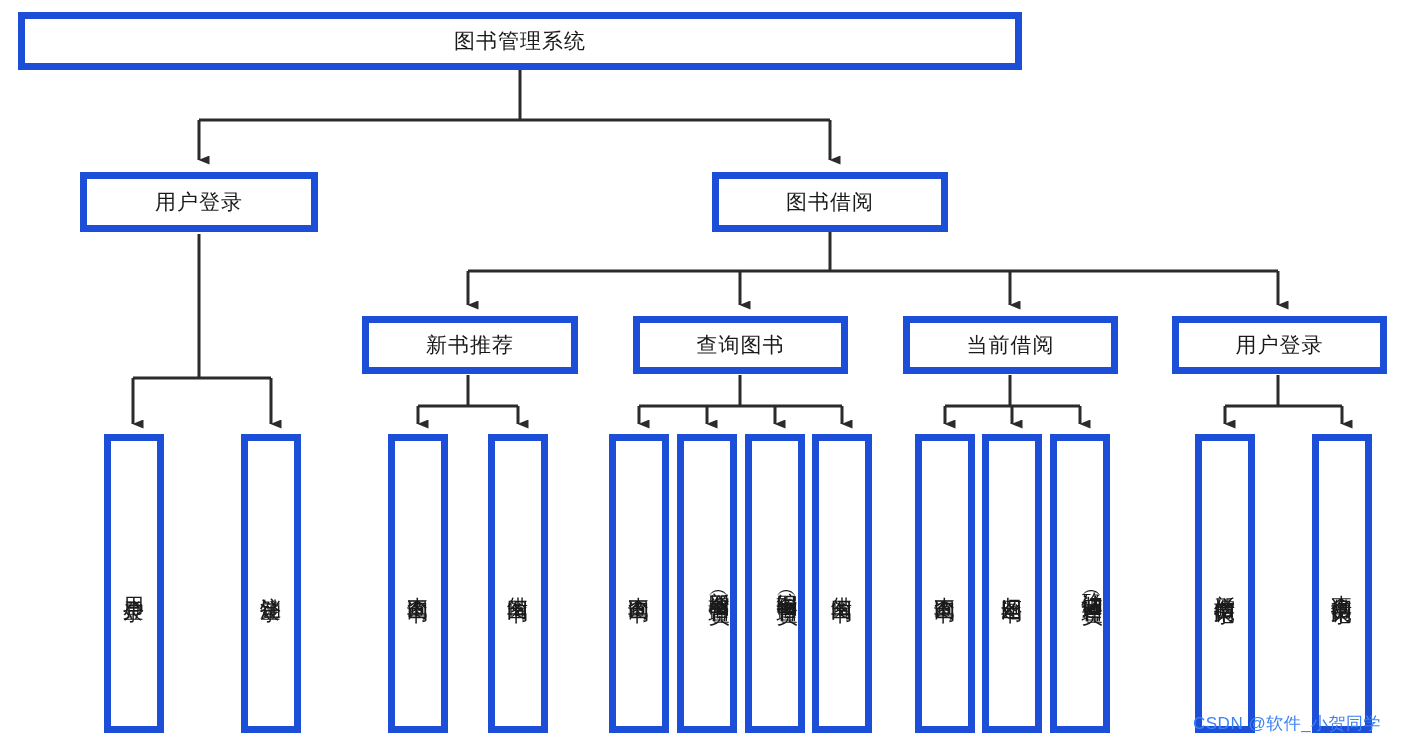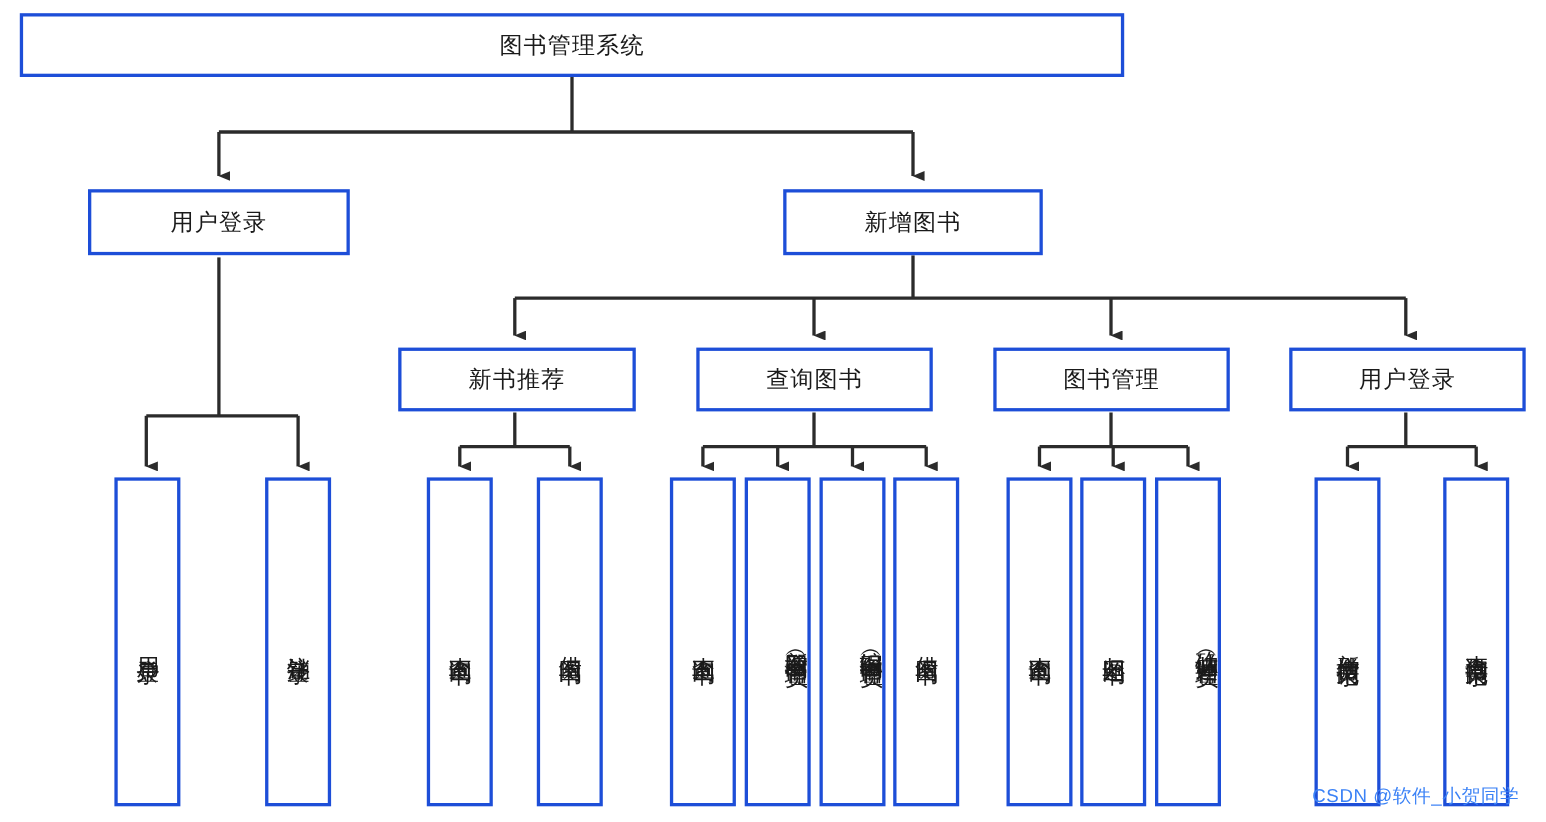--- a/index.html
+++ b/index.html
@@ -18,21 +18,21 @@
   #wires {
     position: absolute;
     left: 0;
     top: 0;
     width: 1405px;
     height: 747px;
   }
   .node {
     position: absolute;
     box-sizing: border-box;
-    border: 3px solid #1d4ed8;
+    border: 7px solid #1d4ed8;
     background: #ffffff;
     display: flex;
     align-items: center;
     justify-content: center;
     color: #1a1a1a;
   }
   .node.horiz {
     font-size: 21px;
     letter-spacing: 1px;
   }
@@ -113,31 +113,31 @@
   </svg>
 
   <div class="node horiz" style="left:18px; top:12px; width:1004px; height:58px;">
     <span>图书管理系统</span>
   </div>
 
   <div class="node horiz" style="left:80px; top:172px; width:238px; height:60px;">
     <span>用户登录</span>
   </div>
   <div class="node horiz" style="left:712px; top:172px; width:236px; height:60px;">
-    <span>新增图书</span>
+    <span>图书借阅</span>
   </div>
 
   <div class="node horiz" style="left:362px; top:316px; width:216px; height:58px;">
     <span>新书推荐</span>
   </div>
   <div class="node horiz" style="left:633px; top:316px; width:215px; height:58px;">
     <span>查询图书</span>
   </div>
   <div class="node horiz" style="left:903px; top:316px; width:215px; height:58px;">
-    <span>图书管理</span>
+    <span>当前借阅</span>
   </div>
   <div class="node horiz" style="left:1172px; top:316px; width:215px; height:58px;">
     <span>用户登录</span>
   </div>
 
   <div class="node vert" style="left:104px; top:434px; width:60px; height:299px;">
     <span>用户登录</span>
   </div>
   <div class="node vert" style="left:241px; top:434px; width:60px; height:299px;">
     <span>注销登录</span>

